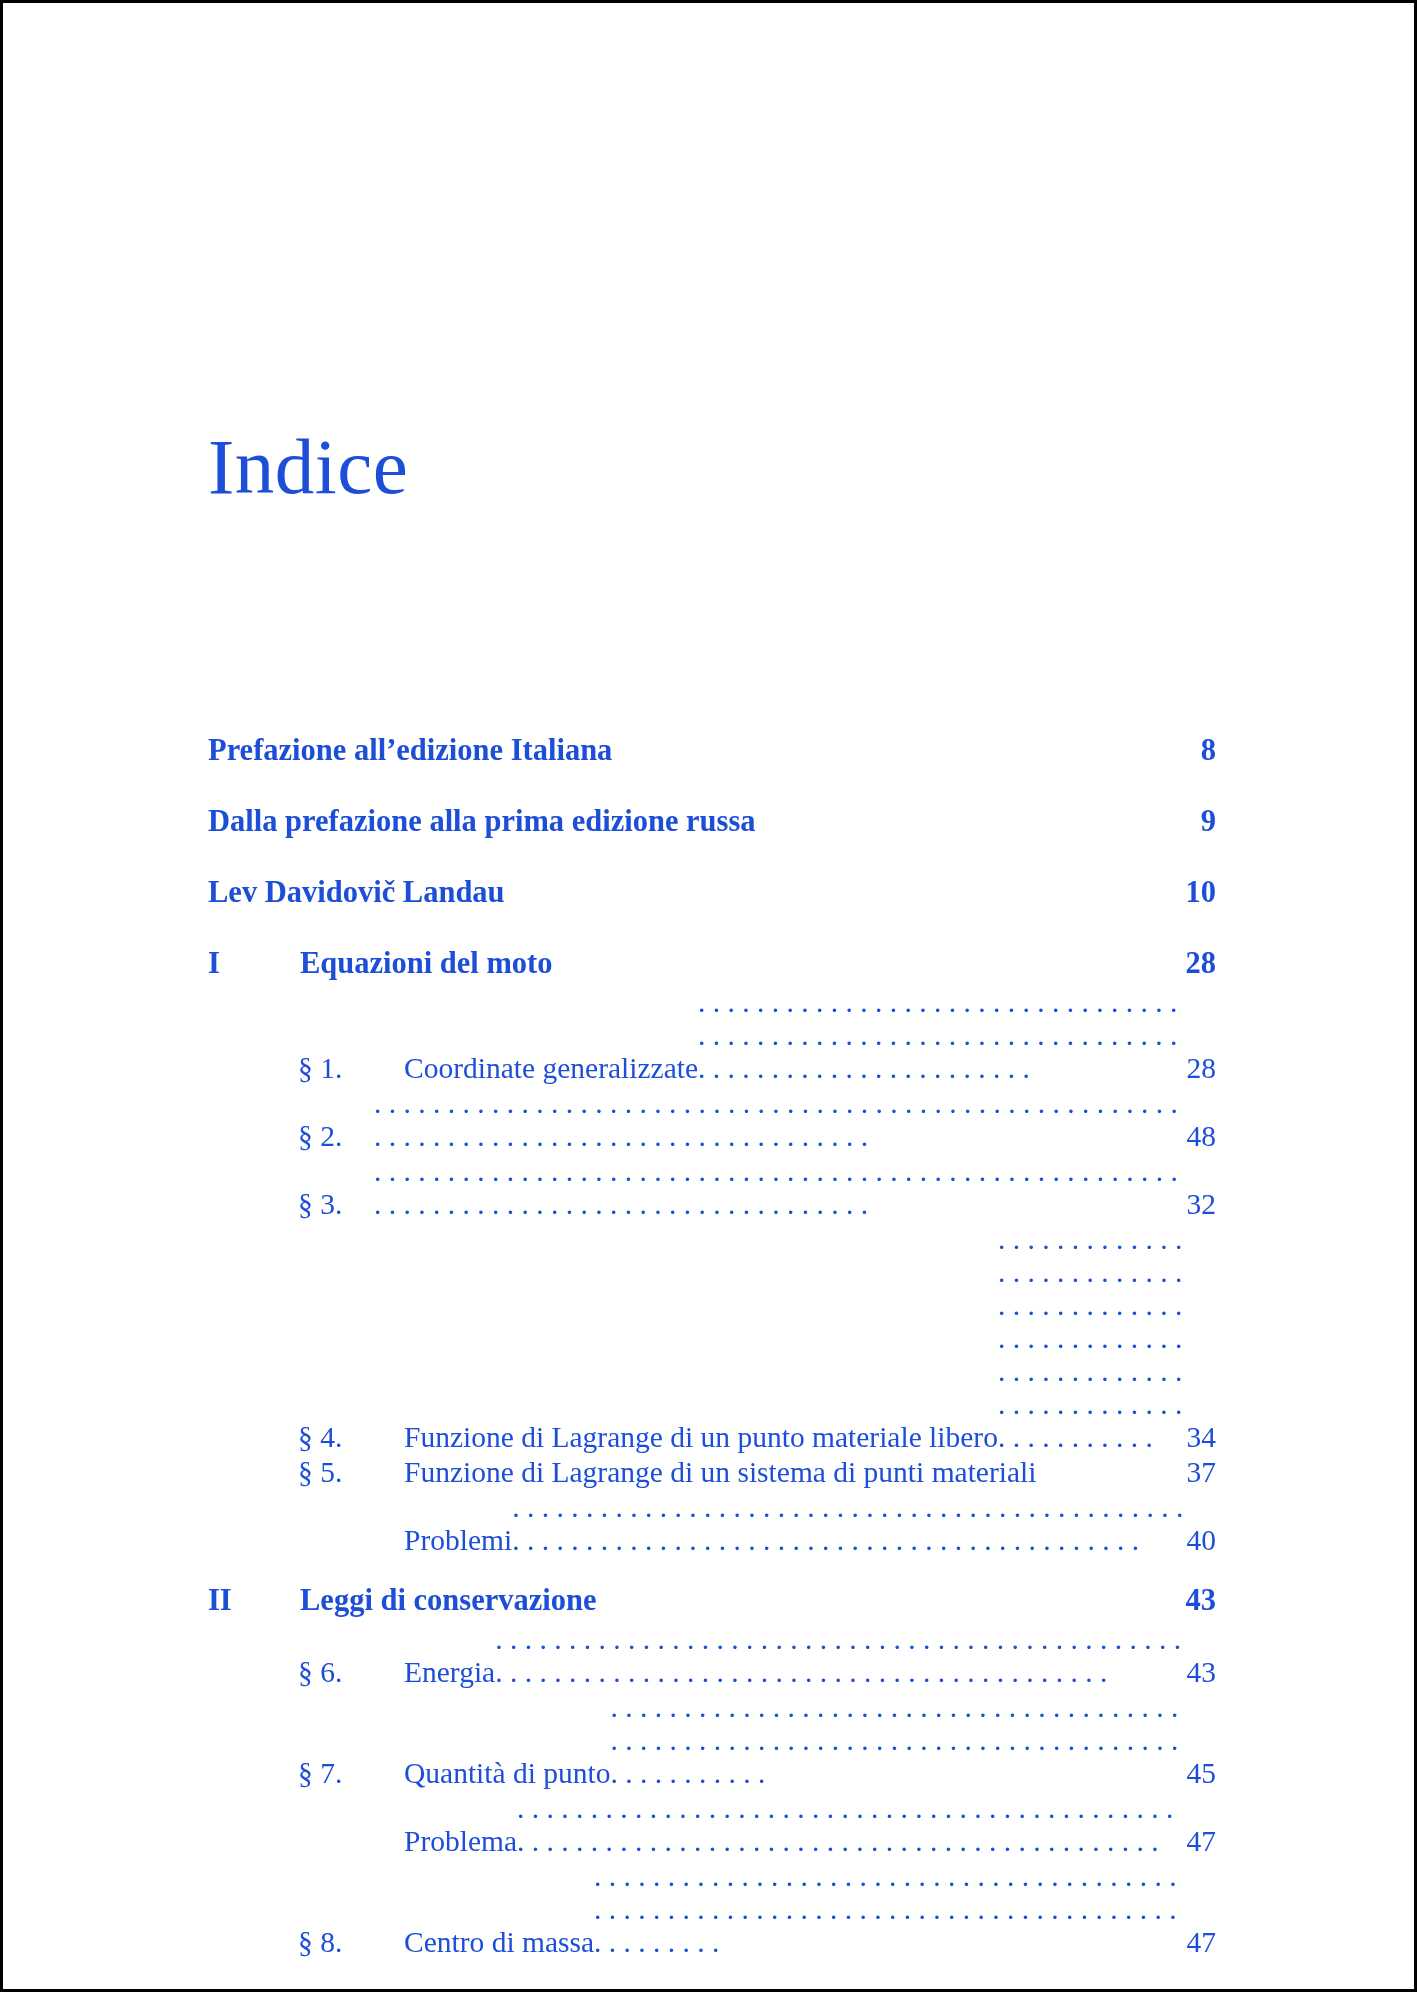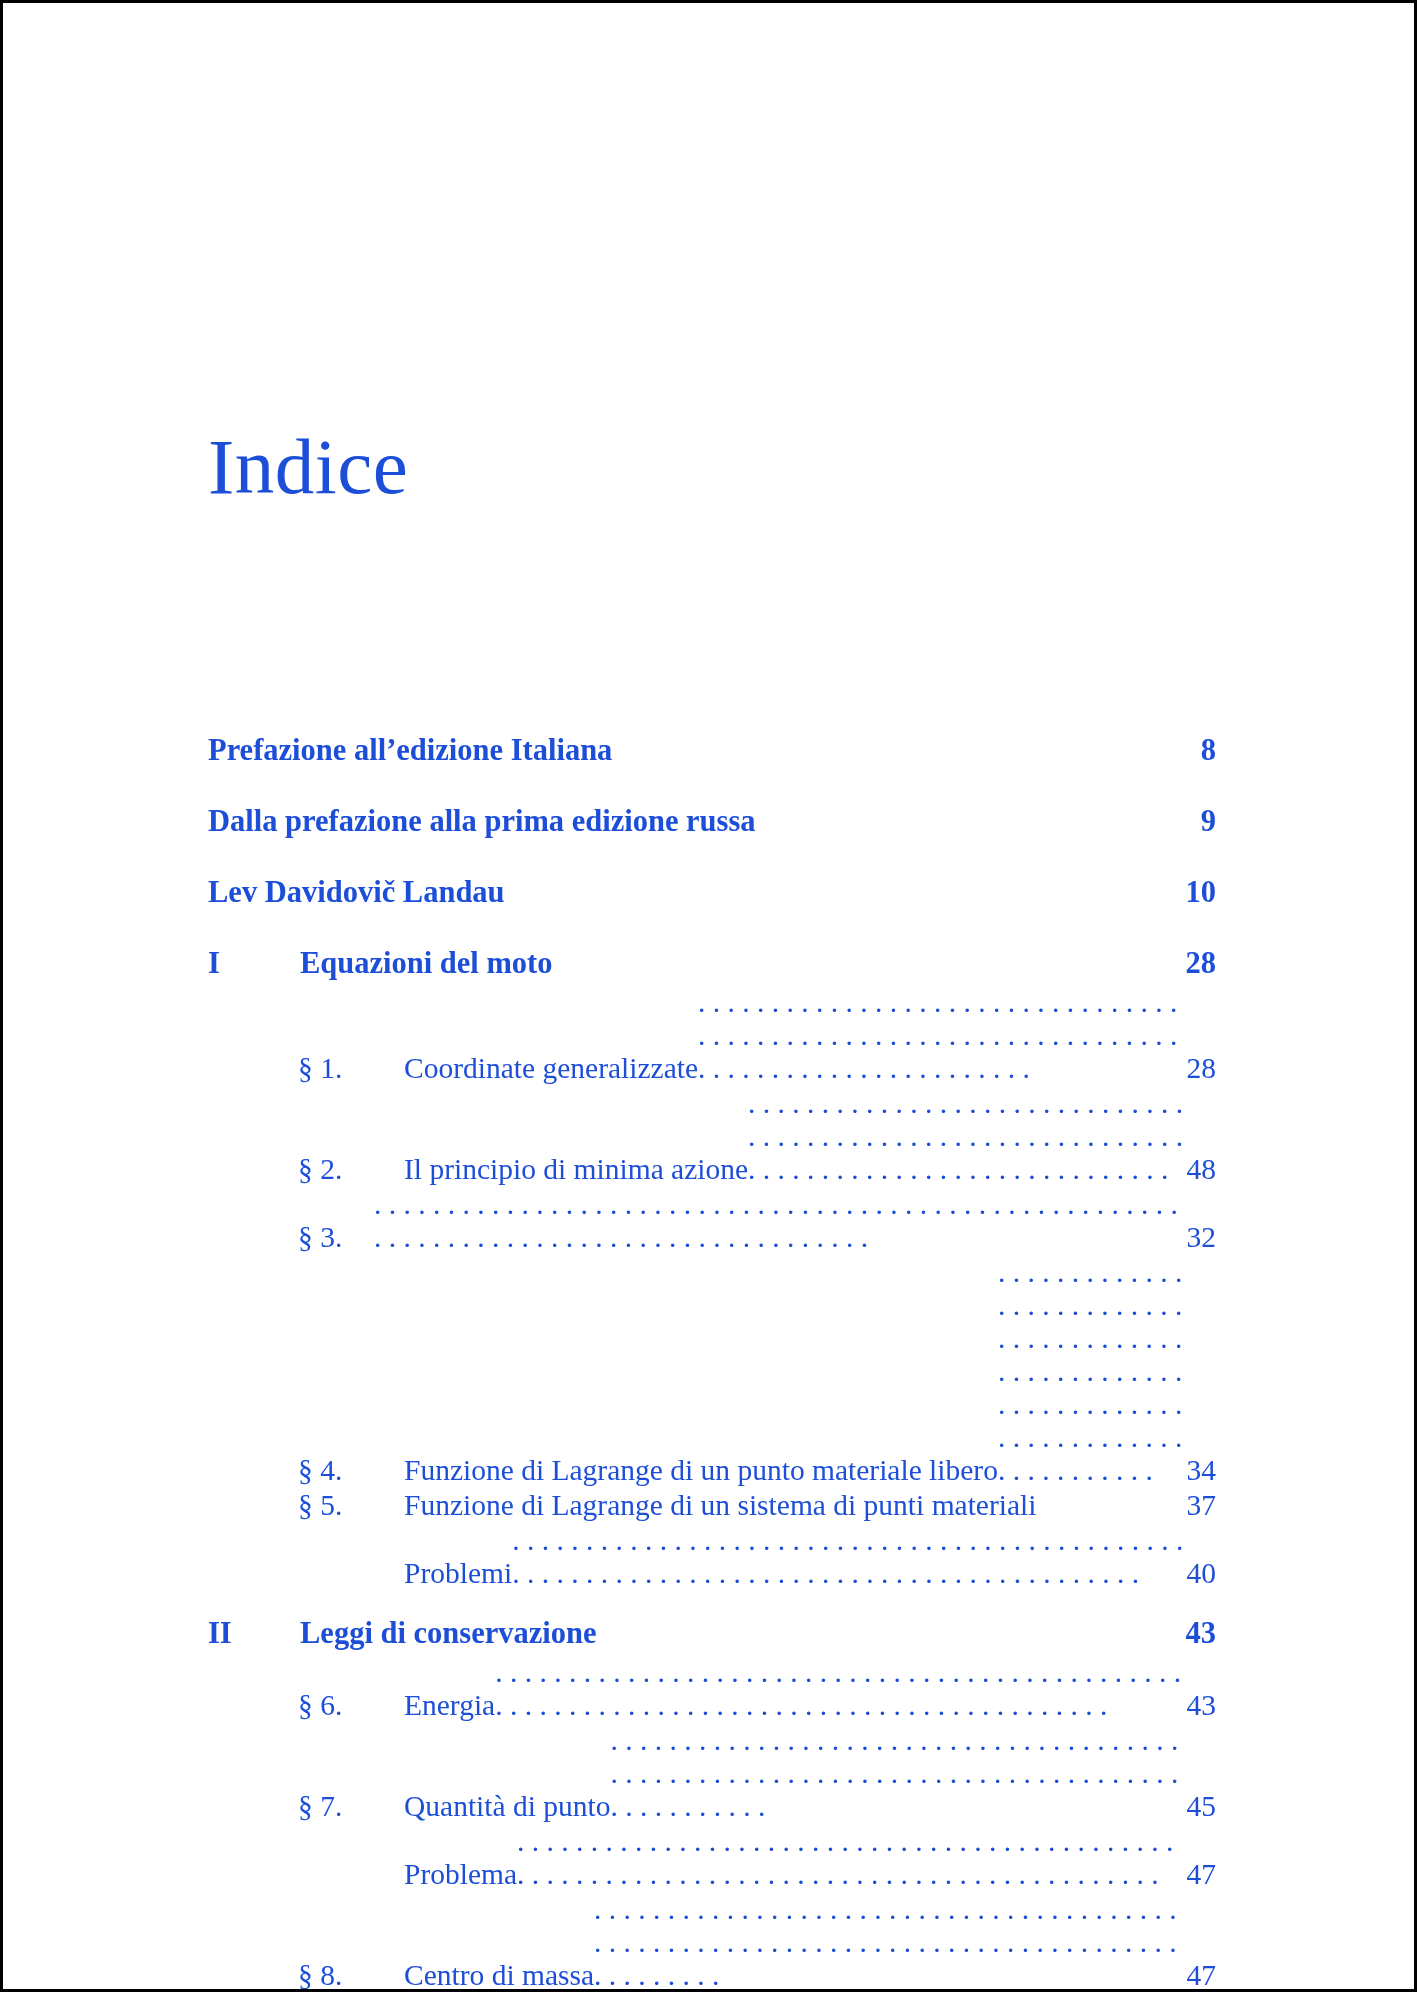--- a/index.html
+++ b/index.html
@@ -147,21 +147,20 @@
             <span class="sec-num">§ 1.</span>
             <span class="sec-body">
               <span class="sec-title">Coordinate generalizzate</span>
               <span class="leader">. . . . . . . . . . . . . . . . . . . . . . . . . . . . . . . . . . . . . . . . . . . . . . . . . . . . . . . . . . . . . . . . . . . . . . . . . . . . . . . . . . . . . . . . . </span>
               <span class="pageno">28</span>
             </span>
           </div>
           <div class="section-row">
             <span class="sec-num">§ 2.</span>
             <span class="sec-body">
-              <span class="sec-title">Il principio di minima azione</span>
               <span class="leader">. . . . . . . . . . . . . . . . . . . . . . . . . . . . . . . . . . . . . . . . . . . . . . . . . . . . . . . . . . . . . . . . . . . . . . . . . . . . . . . . . . . . . . . . . </span>
               <span class="pageno">48</span>
             </span>
           </div>
           <div class="section-row">
             <span class="sec-num">§ 3.</span>
             <span class="sec-body">
               <span class="leader">. . . . . . . . . . . . . . . . . . . . . . . . . . . . . . . . . . . . . . . . . . . . . . . . . . . . . . . . . . . . . . . . . . . . . . . . . . . . . . . . . . . . . . . . . </span>
               <span class="pageno">32</span>
             </span>

